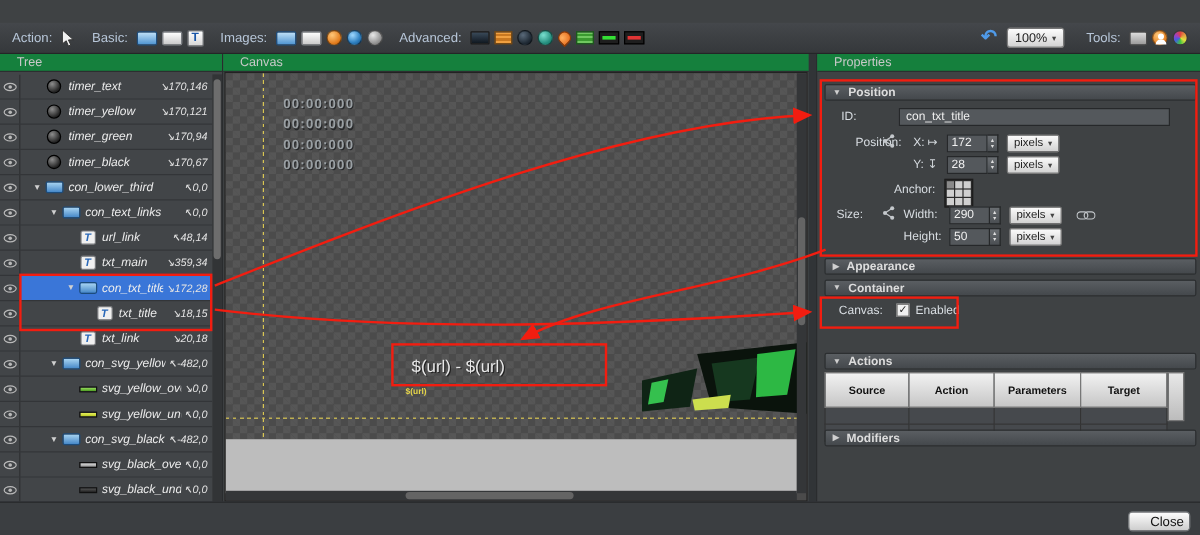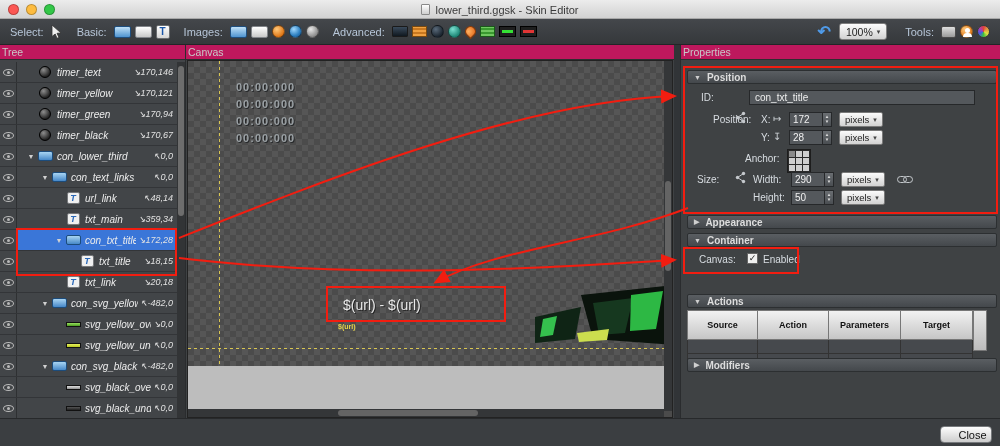--- a/index.html
+++ b/index.html
@@ -63,22 +63,22 @@
     background:radial-gradient(circle at 35% 30%,#ffc87a,#e07818 75%); }
   .person-orange::before { content:""; position:absolute; left:4px; top:2px; width:5px;
     height:5px; border-radius:50%; background:#fff; }
   .person-orange::after { content:""; position:absolute; left:2px; top:7px; width:9px;
     height:4px; border-radius:4px 4px 0 0; background:#fff; }
   .palette-icon { width:13px; height:13px; border-radius:50%; border:1px solid #3a3a3a;
     background:conic-gradient(#e04040,#e0a040,#e0e040,#40c040,#4060e0,#a040c0,#e04040); }
   .spacer { flex:1; }
 
   
-  .panel-head { height:15px; background:#be185d; border-bottom:1px solid #2c2e30;
-    color:#c9c9c9; font-size:10.5px; padding:1px 2px; }
+  .panel-head { height:15px; background:#15803d; border-bottom:1px solid #2c2e30;
+    color:#c9c9c9; font-size:10.5px; padding:1px 14px; }
 
   
   .tree-panel { position:absolute; left:0; top:45px; width:186px; bottom:28px;
     background:#424548; border-right:1px solid #2a2c2e; }
   .tree-rows { position:absolute; left:0; top:17px; right:8px; bottom:0; overflow:hidden; }
   .tree-row { display:flex; height:21px; border-bottom:1px solid rgba(0,0,0,.22);font-style:italic; }
   .eye-cell { width:17px; flex:none; display:flex; align-items:center; justify-content:center;
     border-right:1px solid rgba(0,0,0,.3); }
   .eye { position:relative; width:11px; height:7px; border:1px solid #b9b9b9; border-radius:50%; }
   .eye::after { content:""; position:absolute; left:3px; top:1px; width:3px; height:3px;
@@ -192,34 +192,23 @@
 
   
   .overlay { position:absolute; left:0; top:0; width:1000px; height:446px;
     pointer-events:none; z-index:60; }
 </style>
 </head>
 <body>
 
 <div id="app">
 
-  <div class="titlebar">
-    <div class="lights">
-      <span class="light" style="background:#fc5753"></span>
-      <span class="light" style="background:#fdbc40"></span>
-      <span class="light" style="background:#33c748"></span>
-    </div>
-    <div class="title-center">
-      <span class="doc-icon"></span>
-      <span>lower_third.ggsk - Skin Editor</span>
-    </div>
-  </div>
 
   <div class="toolbar">
-    <span class="tb-label first">Select:</span>
+    <span class="tb-label first">Action:</span>
     <span class="tb-icon">
       <svg width="12" height="15" viewBox="0 0 12 15">
           <path d="M1,1 L10,9 L6,9.3 L8,13.5 L6,14.3 L4.2,10 L1,12.5 Z" fill="#f0f0f0" stroke="#333" stroke-width="0.8"></path>
         </svg>
     </span>
 
     <span class="tb-label">Basic:</span>
     <span class="tb-icon">
         <span class="rect-blue"></span>
       </span>

